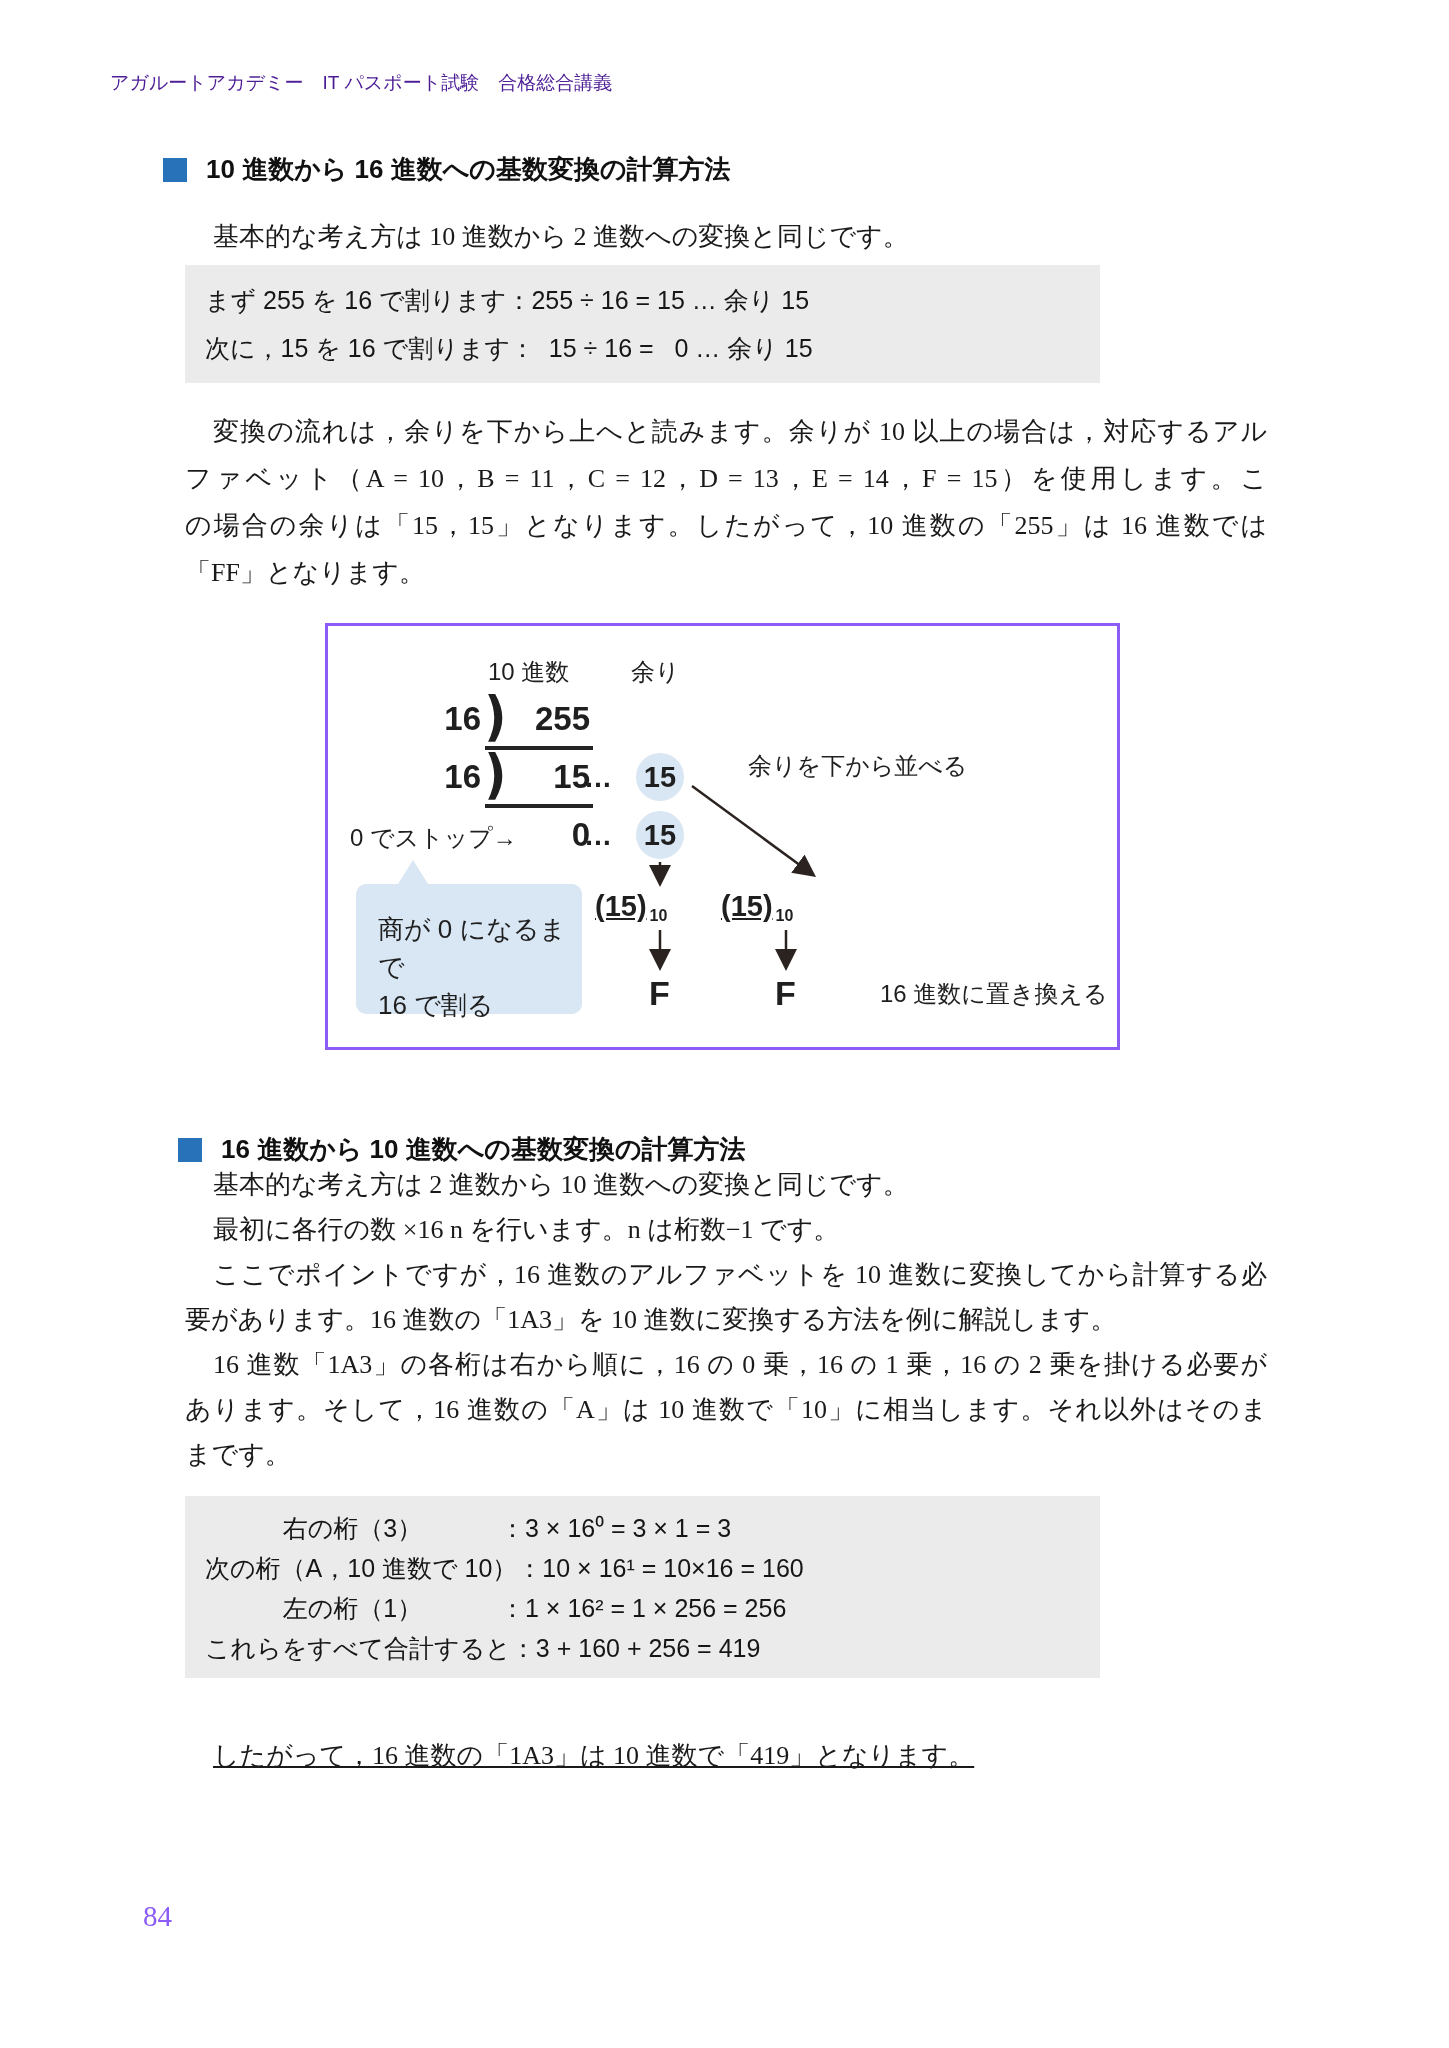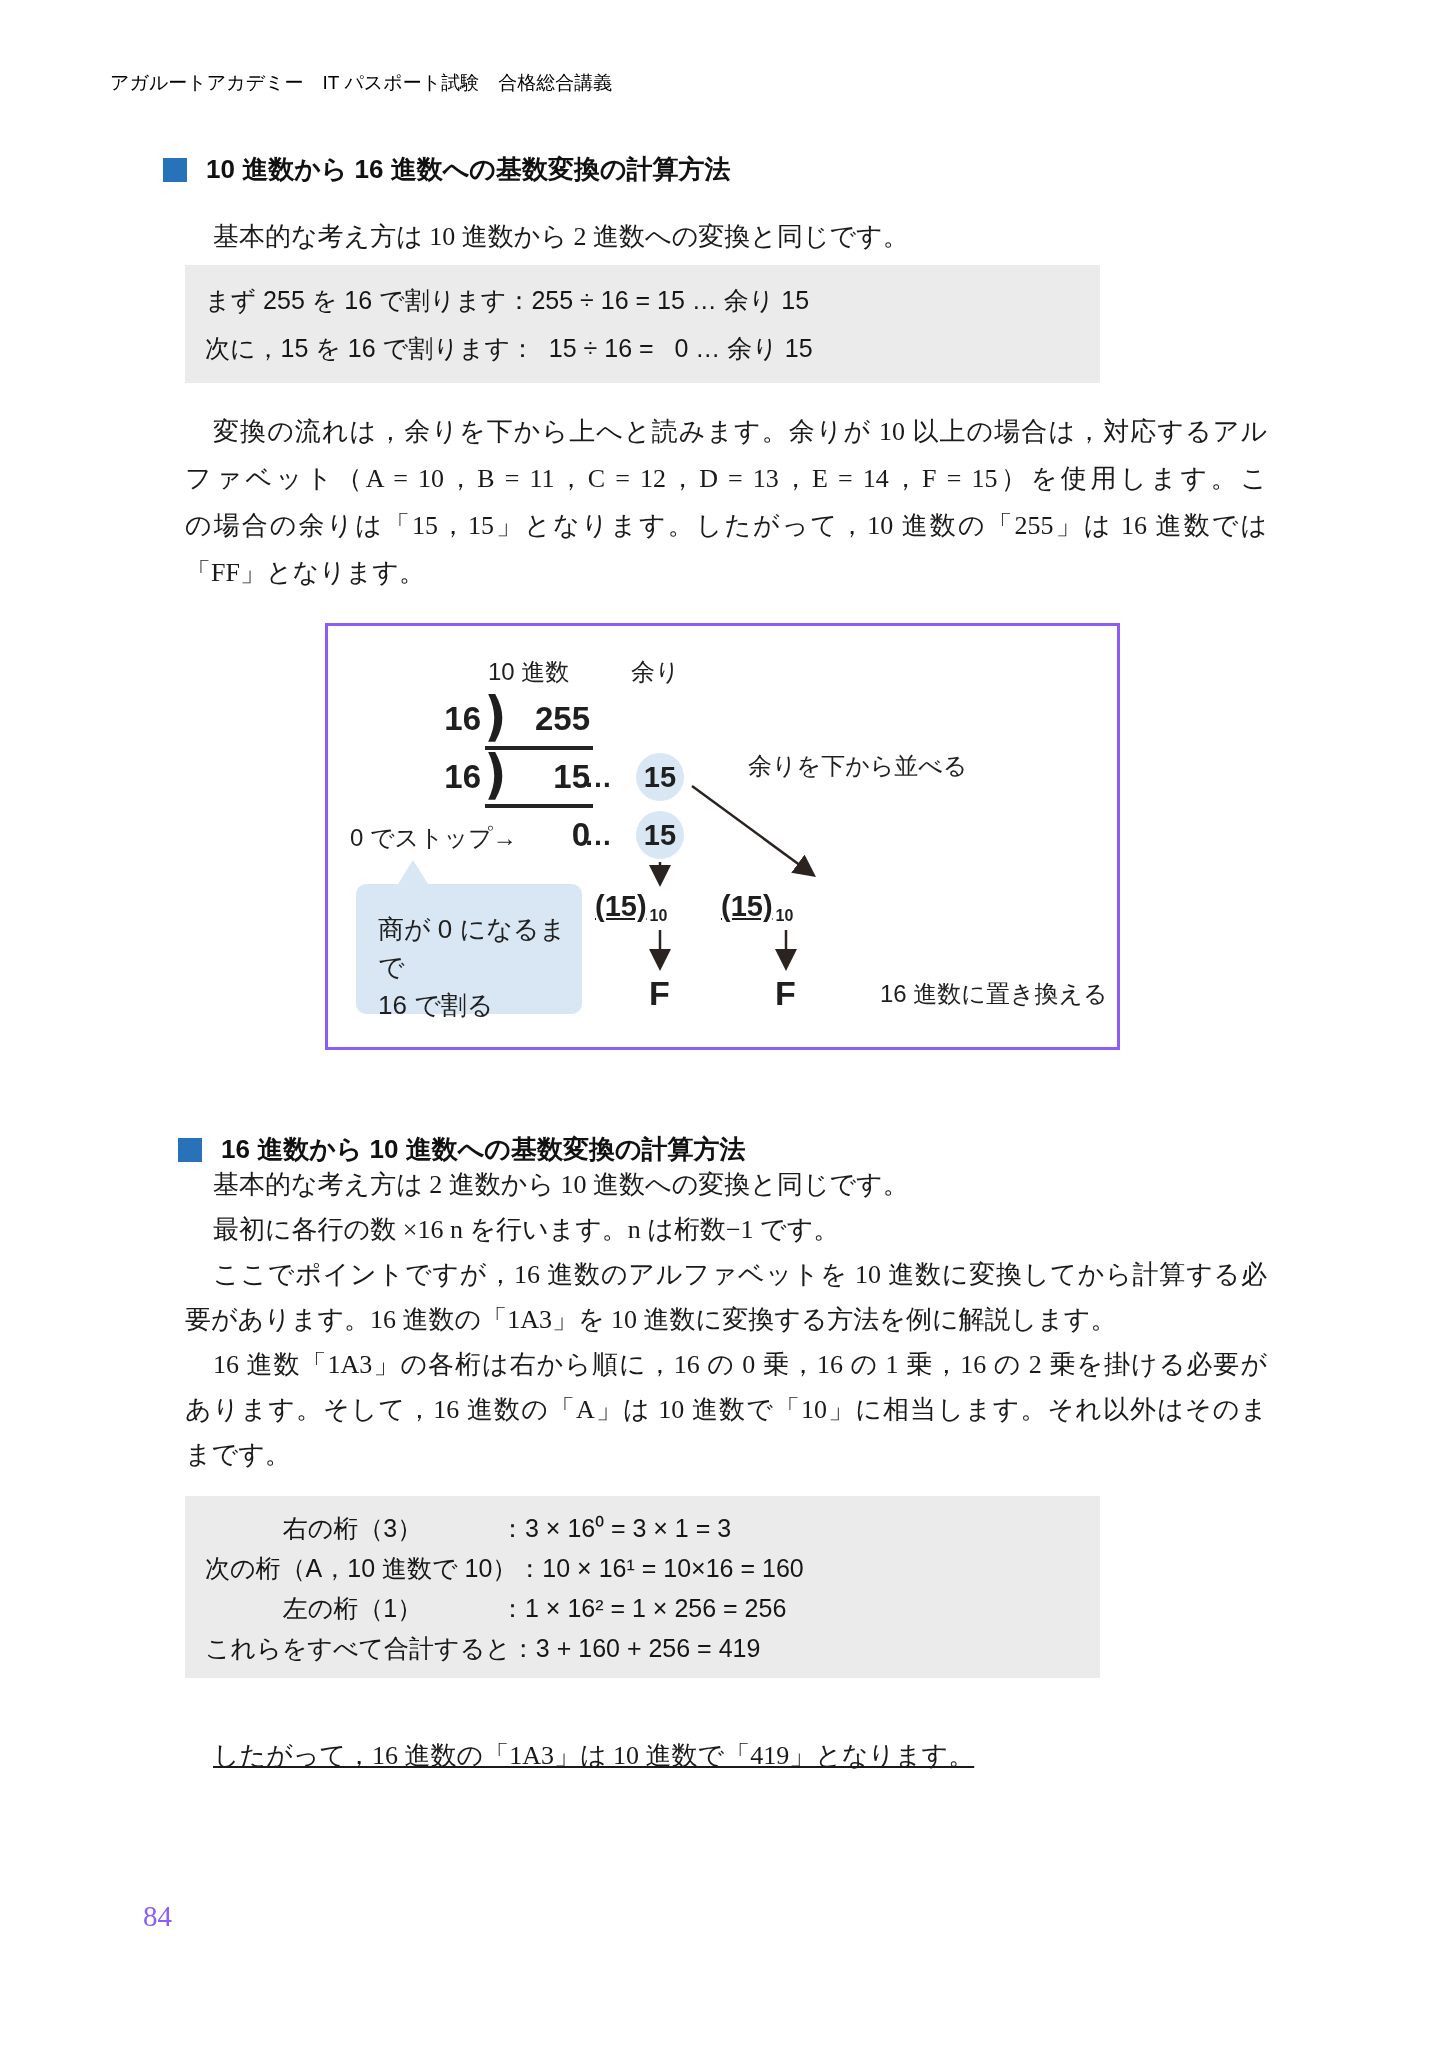--- a/index.html
+++ b/index.html
@@ -9,21 +9,21 @@
     width:1449px;height:2048px;
     background:#ffffff;
     overflow:hidden;
     color:#1a1a1a;
     font-family:"Liberation Serif", serif;
   }
 
   
   .doc-header{
     position:absolute;left:110px;top:70px;
-    font-size:19px;color:#000000;
+    font-size:19px;color:#4c1d95;
     font-family:"Liberation Sans", sans-serif;
   }
 
   
   .sec-heading{
     position:absolute;left:163px;
     display:flex;align-items:center;gap:19px;
     font-family:"Liberation Sans", sans-serif;
     font-weight:bold;font-size:26px;color:#111;
   }

